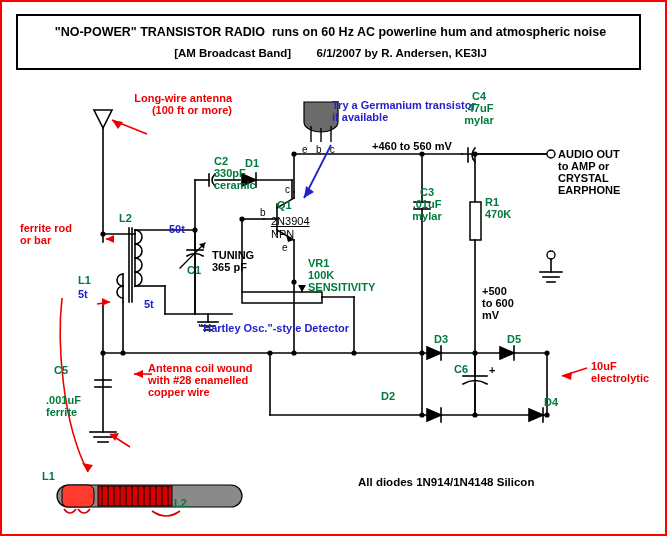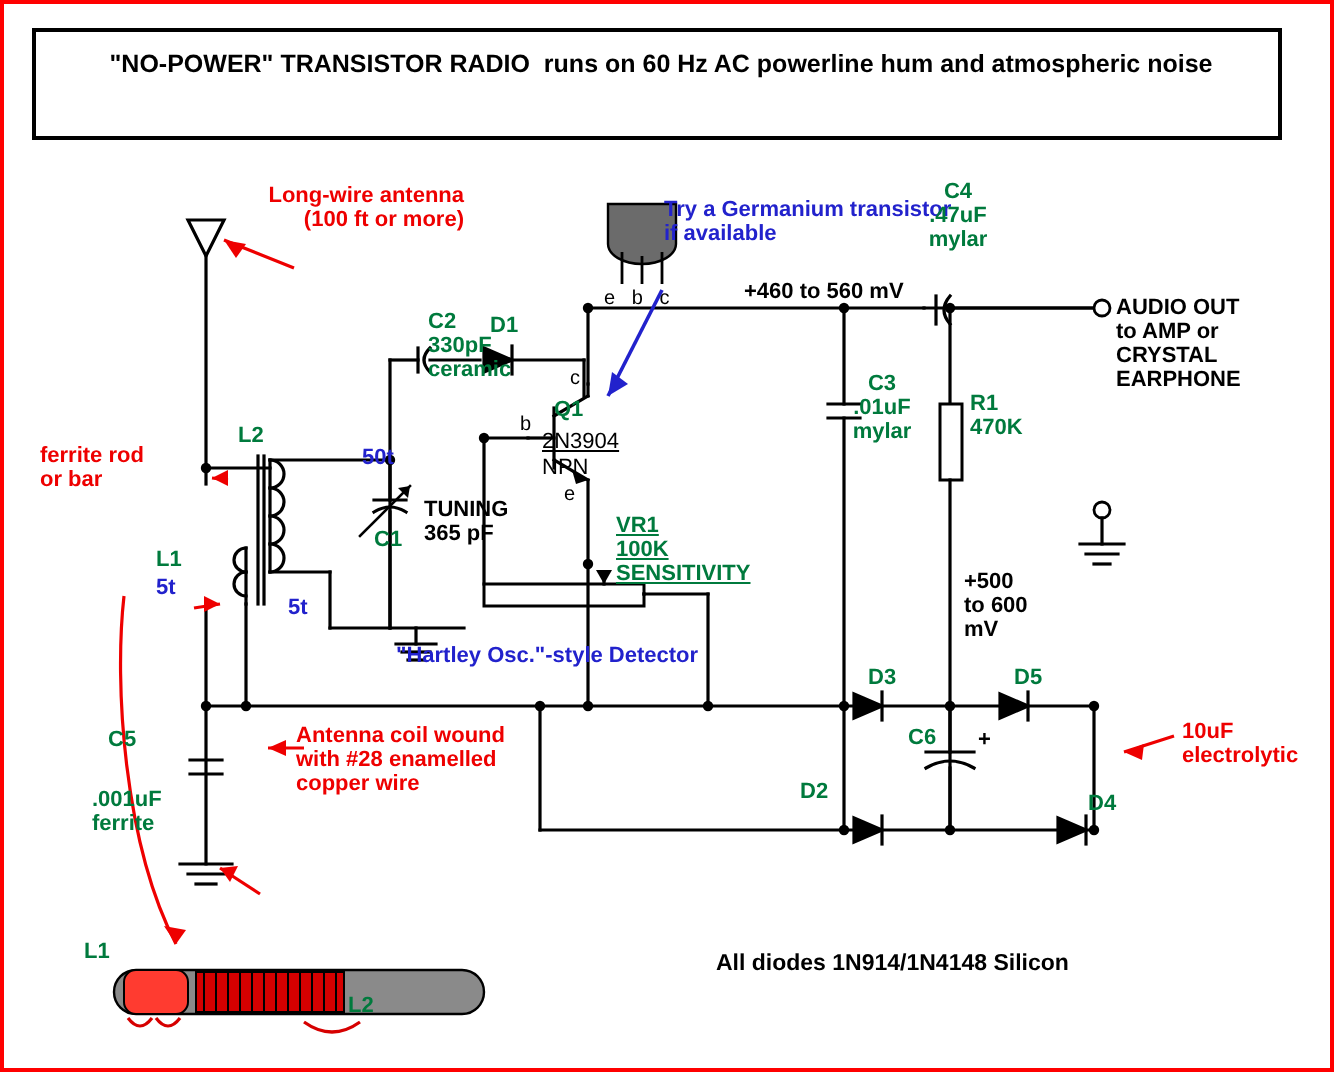--- a/index.html
+++ b/index.html
@@ -50,20 +50,21 @@
   }
   svg { position: absolute; left: 0; top: 0; }
 </style>
 </head>
 <body>
 
 <div id="root">
 
   <div id="titlebox" class="abs">
     <div id="titleline1" class="txt">"NO-POWER" TRANSISTOR RADIO  runs on 60 Hz AC powerline hum and atmospheric noise</div>
+    <div id="titleline2" class="txt">[AM Broadcast Band]        6/1/2007 by R. Andersen, KE3IJ</div>
   </div>
 
   <svg width="667" height="536">
     <g stroke="#000" stroke-width="1.6" fill="none" stroke-linecap="square">
 
       <polygon points="92,108 110,108 101,126" fill="none" stroke="#000" stroke-width="1.6"></polygon>
       <line x1="101" y1="126" x2="101" y2="232"></line>
 
       <line x1="101" y1="232" x2="101" y2="240"></line>
 
@@ -292,57 +293,57 @@
   <div class="txt black bold" style="left:370px; top:138px;">+460 to 560 mV</div>
 
   <div class="txt green" style="left:452px; top:88px; width:50px; text-align:center;">C4
 .47uF
 mylar</div>
   <div class="txt black bold" style="left:556px; top:146px;">AUDIO OUT
 to AMP or
 CRYSTAL
 EARPHONE</div>
 
-  <div class="txt green" style="left:416px; top:184px; width:46px; text-align:center;">C3
+  <div class="txt green" style="left:402px; top:184px; width:46px; text-align:center;">C3
 .01uF
 mylar</div>
   <div class="txt green" style="left:483px; top:194px;">R1
 470K</div>
 
-  <div class="txt green" style="left:306px; top:255px;text-decoration:underline;">VR1
+  <div class="txt green" style="left:306px; top:255px;">VR1
 100K
 SENSITIVITY</div>
   <div class="txt black bold" style="left:480px; top:283px;">+500
 to 600
 mV</div>
 
   <div class="txt red" style="left:18px; top:220px;">ferrite rod
 or bar</div>
   <div class="txt green" style="left:117px; top:210px;">L2</div>
-  <div class="txt blue" style="left:152px; top:221px;padding-left:27px;">50t</div>
+  <div class="txt blue" style="left:140px; top:221px;padding-left:27px;">50t</div>
   <div class="txt blue" style="left:142px; top:296px;">5t</div>
   <div class="txt green" style="left:76px; top:272px;">L1</div>
   <div class="txt blue" style="left:76px; top:286px;">5t</div>
 
   <div class="txt green" style="left:185px; top:262px;">C1</div>
   <div class="txt black bold" style="left:210px; top:247px;">TUNING
 365 pF</div>
 
   <div class="txt blue" style="left:196px; top:320px;">"Hartley Osc."-style Detector</div>
 
   <div class="txt red" style="left:146px; top:360px;">Antenna coil wound
 with #28 enamelled
 copper wire</div>
   <div class="txt green" style="left:52px; top:362px;">C5</div>
   <div class="txt green" style="left:44px; top:392px;">.001uF
 ferrite</div>
 
   <div class="txt green" style="left:432px; top:331px;">D3</div>
   <div class="txt green" style="left:505px; top:331px;">D5</div>
-  <div class="txt green" style="left:398px; top:388px;">D2</div>
+  <div class="txt green" style="left:379px; top:388px;">D2</div>
   <div class="txt green" style="left:542px; top:394px;">D4</div>
   <div class="txt green" style="left:452px; top:361px;">C6</div>
   <div class="txt black bold" style="left:487px; top:362px;">+</div>
   <div class="txt red" style="left:589px; top:358px;">10uF
 electrolytic</div>
 
   <div class="txt black bold" style="left:356px; top:474px; font-size:11.5px;">All diodes 1N914/1N4148 Silicon</div>
 
   <div class="txt green" style="left:40px; top:468px;">L1</div>
   <div class="txt green" style="left:172px; top:495px;">L2</div>

